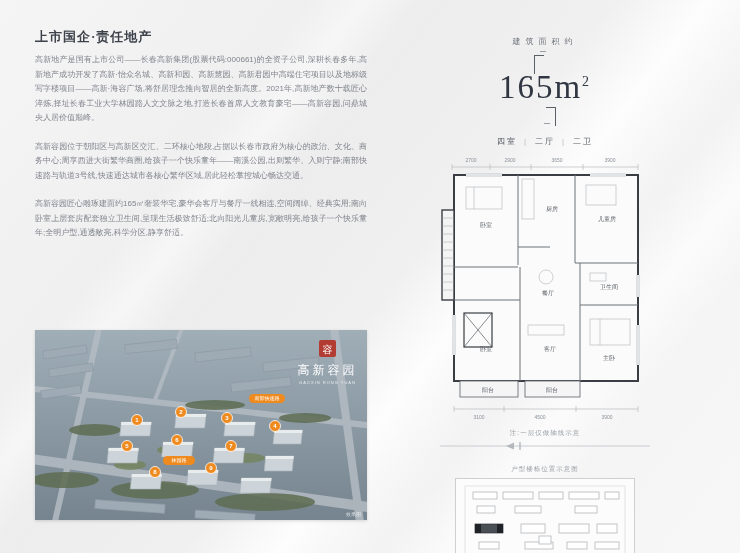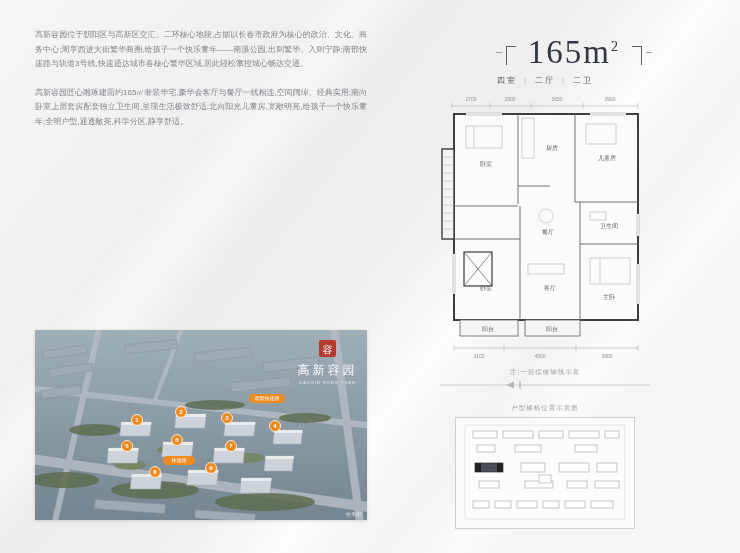--- a/index.html
+++ b/index.html
@@ -16,21 +16,21 @@
   .sec h3{font-family:"Liberation Serif","DejaVu Serif",serif;font-size:13px;font-weight:bold;
     color:#3e434b;letter-spacing:1px;margin:0 0 7px 0;}
   .sec p{font-size:8px;color:#81858c;line-height:1.82;text-align:justify;margin:0 0 14px 0;}
 
   .aerial{position:absolute;left:35px;top:330px;width:332px;height:190px;
     box-shadow:0 1px 3px rgba(0,0,0,.15);}
   .aerial svg{display:block;}
 
   .right-col{position:absolute;left:438px;top:36px;width:214px;text-align:center;}
   .area-label{font-size:8px;letter-spacing:5px;color:#6b7077;margin-bottom:4px;}
-  .area-row{display:flex;align-items:center;justify-content:flex-end;margin-bottom:6px;}
+  .area-row{display:flex;align-items:center;justify-content:flex-start;margin-bottom:12px;flex-direction:column;}
   .brk{display:inline-block;width:9px;height:18px;}
   .brk-l{border-left:1px solid #5b6067;border-top:1px solid #5b6067;margin-right:12px;transform:translateY(3px);}
   .brk-r{border-right:1px solid #5b6067;border-top:1px solid #5b6067;margin-left:12px;transform:translateY(3px);}
   .dash{display:inline-block;width:6px;height:1px;background:#9aa0a6;}
   .dash-l{margin-right:4px;}  .dash-r{margin-left:4px;}
   .area-value{font-family:"Liberation Serif","DejaVu Serif",serif;font-size:33px;color:#303742;
     letter-spacing:2px;line-height:1;}
   .area-value sup{font-size:14px;}
   .config{font-size:8px;color:#585d64;letter-spacing:2px;margin-bottom:8px;}
   .config .sep{color:#b9bcc0;margin:0 7px;font-weight:normal;}
@@ -42,20 +42,24 @@
 </style>
 </head>
 <body>
 
 <div class="page">
   <div class="streak s3"></div>
   <div class="streak s1"></div>
   <div class="streak s2"></div>
 
   <div class="left-col">
+    <div class="sec">
+      <h3>上市国企·责任地产</h3>
+      <p>高新地产是国有上市公司——长春高新集团(股票代码:000661)的全资子公司,深耕长春多年,高新地产成功开发了高新·怡众名城、高新和园、高新慧园、高新君园中高端住宅项目以及地标级写字楼项目——高新·海容广场,将舒居理念推向智居的全新高度。2021年,高新地产数十载匠心淬炼,择址长春工业大学林园路人文文脉之地,打造长春首席人文教育豪宅——高新容园,问鼎城央人居价值巅峰。</p>
+    </div>
     <div class="sec">
       <p>高新容园位于朝阳区与高新区交汇、二环核心地段,占据以长春市政府为核心的政治、文化、商务中心;周享西进大街繁华商圈,给孩子一个快乐童年——南溪公园,出则繁华、入则宁静;南部快速路与轨道3号线,快速通达城市各核心繁华区域,居此轻松掌控城心畅达交通。</p>
     </div>
     <div class="sec">
       <p>高新容园匠心雕琢建面约165㎡奢装华宅,豪华会客厅与餐厅一线相连,空间阔绰、经典实用;南向卧室上层套房配套独立卫生间,呈现生活极致舒适;北向阳光儿童房,宽敞明亮,给孩子一个快乐童年;全明户型,通透敞亮,科学分区,静享舒适。</p>
     </div>
   </div>
 
   <div class="aerial">
     <svg width="332" height="190" viewBox="0 0 332 190">
@@ -160,20 +164,21 @@
         <rect x="284" y="10" width="17" height="17" rx="2" fill="#b23b32"></rect>
         <text x="292.5" y="22.5" font-size="10" fill="#fff">容</text>
         <text x="292.5" y="44" font-size="12" fill="#fff" letter-spacing="3" font-family="'Liberation Serif','DejaVu Serif',serif">高新容园</text>
         <text x="292.5" y="54" font-size="4" fill="#e9ecef" letter-spacing="1">GAOXIN RONG YUAN</text>
       </g>
       <text x="326" y="186" font-size="5" fill="#fff" opacity="0.7" text-anchor="end">效果图</text>
     </svg>
   </div>
 
   <div class="right-col">
+    <div class="area-label">建筑面积约</div>
     <div class="area-row">
       <span class="dash dash-l"></span>
       <span class="brk brk-l"></span>
       <span class="area-value"><span>165m</span><sup>2</sup></span>
       <span class="brk brk-r"></span>
       <span class="dash dash-r"></span>
     </div>
     <div class="config">
       <span>四室</span><span class="sep">|</span><span>二厅</span><span class="sep">|</span><span>二卫</span>
     </div>

